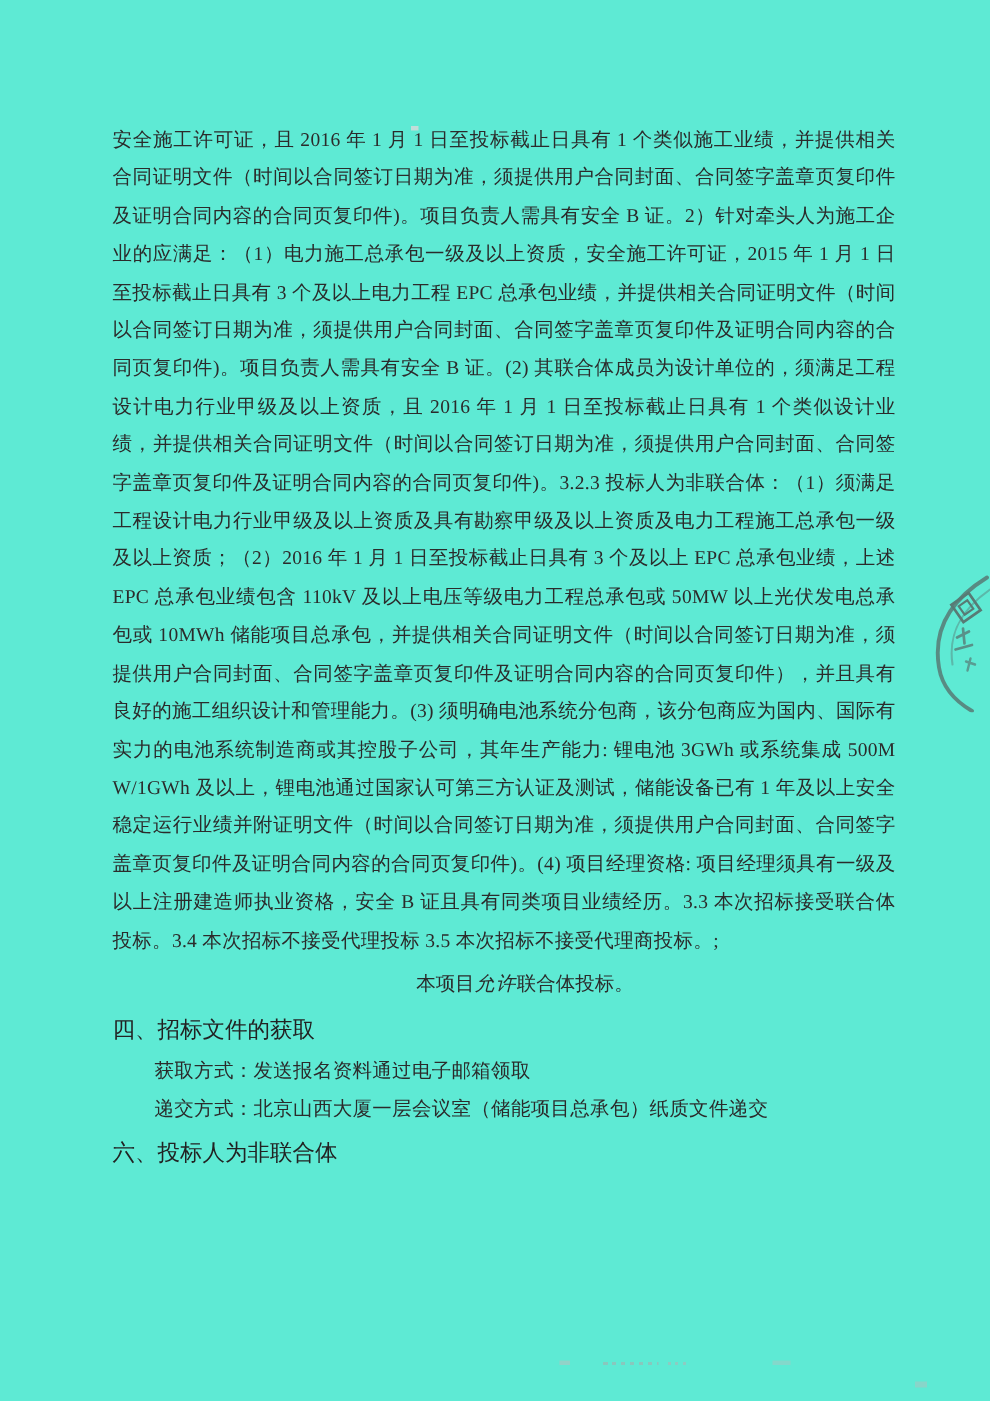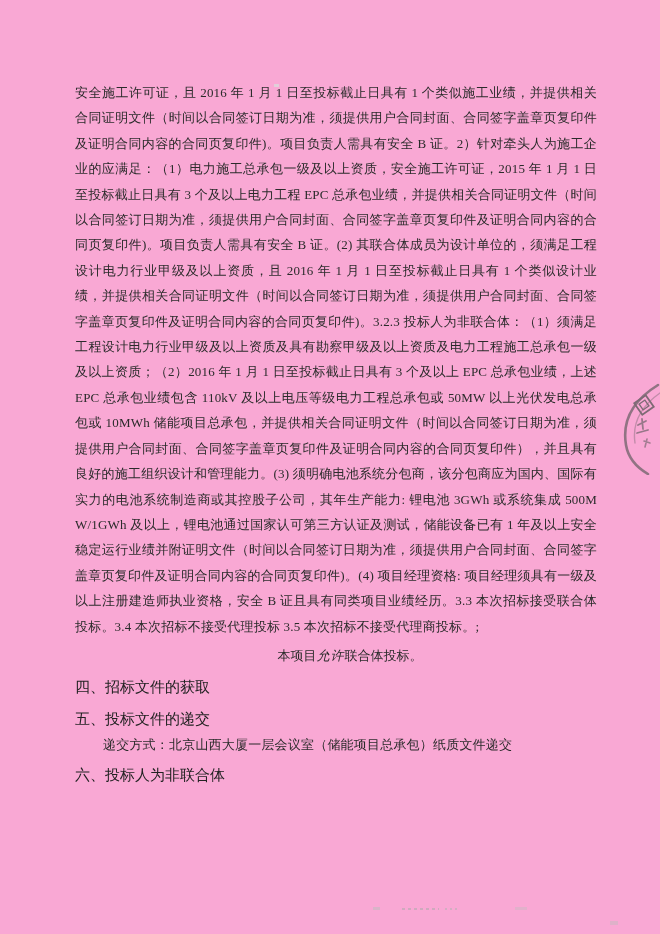--- a/index.html
+++ b/index.html
@@ -9,21 +9,21 @@
     background: #ffffff;
     overflow: hidden;
     position: relative;
     font-family: "Liberation Serif", "DejaVu Serif", serif;
     color: #2b2b2b;
   }
   .page {
     position: relative;
     width: 660px;
     height: 934px;
-    background: #f9a8d4;
+    background: #5eead4;
   }
   .content {
     position: absolute;
     left: 75px;
     top: 80px;
     width: 522px;
   }
   .body-par {
     font-size: 13px;
     line-height: 25.4px;
@@ -90,22 +90,22 @@
 
 <div class="page">
 
   <div class="content">
 
     <p class="body-par">安全施工许可证，且 2016 年 1 月 1 日至投标截止日具有 1 个类似施工业绩，并提供相关合同证明文件（时间以合同签订日期为准，须提供用户合同封面、合同签字盖章页复印件及证明合同内容的合同页复印件)。项目负责人需具有安全 B 证。2）针对牵头人为施工企业的应满足：（1）电力施工总承包一级及以上资质，安全施工许可证，2015 年 1 月 1 日至投标截止日具有 3 个及以上电力工程 EPC 总承包业绩，并提供相关合同证明文件（时间以合同签订日期为准，须提供用户合同封面、合同签字盖章页复印件及证明合同内容的合同页复印件)。项目负责人需具有安全 B 证。(2) 其联合体成员为设计单位的，须满足工程设计电力行业甲级及以上资质，且 2016 年 1 月 1 日至投标截止日具有 1 个类似设计业绩，并提供相关合同证明文件（时间以合同签订日期为准，须提供用户合同封面、合同签字盖章页复印件及证明合同内容的合同页复印件)。3.2.3 投标人为非联合体：（1）须满足工程设计电力行业甲级及以上资质及具有勘察甲级及以上资质及电力工程施工总承包一级及以上资质；（2）2016 年 1 月 1 日至投标截止日具有 3 个及以上 EPC 总承包业绩，上述 EPC 总承包业绩包含 110kV 及以上电压等级电力工程总承包或 50MW 以上光伏发电总承包或 10MWh 储能项目总承包，并提供相关合同证明文件（时间以合同签订日期为准，须提供用户合同封面、合同签字盖章页复印件及证明合同内容的合同页复印件），并且具有良好的施工组织设计和管理能力。(3) 须明确电池系统分包商，该分包商应为国内、国际有实力的电池系统制造商或其控股子公司，其年生产能力: 锂电池 3GWh 或系统集成 500MW/1GWh 及以上，锂电池通过国家认可第三方认证及测试，储能设备已有 1 年及以上安全稳定运行业绩并附证明文件（时间以合同签订日期为准，须提供用户合同封面、合同签字盖章页复印件及证明合同内容的合同页复印件)。(4) 项目经理资格: 项目经理须具有一级及以上注册建造师执业资格，安全 B 证且具有同类项目业绩经历。3.3 本次招标接受联合体投标。3.4 本次招标不接受代理投标 3.5 本次招标不接受代理商投标。;</p>
 
     <p class="note-line"><span>本项目</span><span class="emph">允许</span><span>联合体投标。</span></p>
 
     <h2 class="sec-heading">四、招标文件的获取</h2>
+    <p class="sec-item">获取方式：发送报名资料通过电子邮箱领取</p>
 
-    <h2 class="sec-heading">五、投标文件的递交</h2>
     <p class="sec-item tight">递交方式：北京山西大厦一层会议室（储能项目总承包）纸质文件递交</p>
 
     <h2 class="sec-heading">六、投标人为非联合体</h2>
 
   </div>
 
   <div class="seal">
     <svg width="46" height="92" viewBox="0 0 46 92" xmlns="http://www.w3.org/2000/svg">
       <g stroke="#565656" fill="none" stroke-linecap="round">
 

